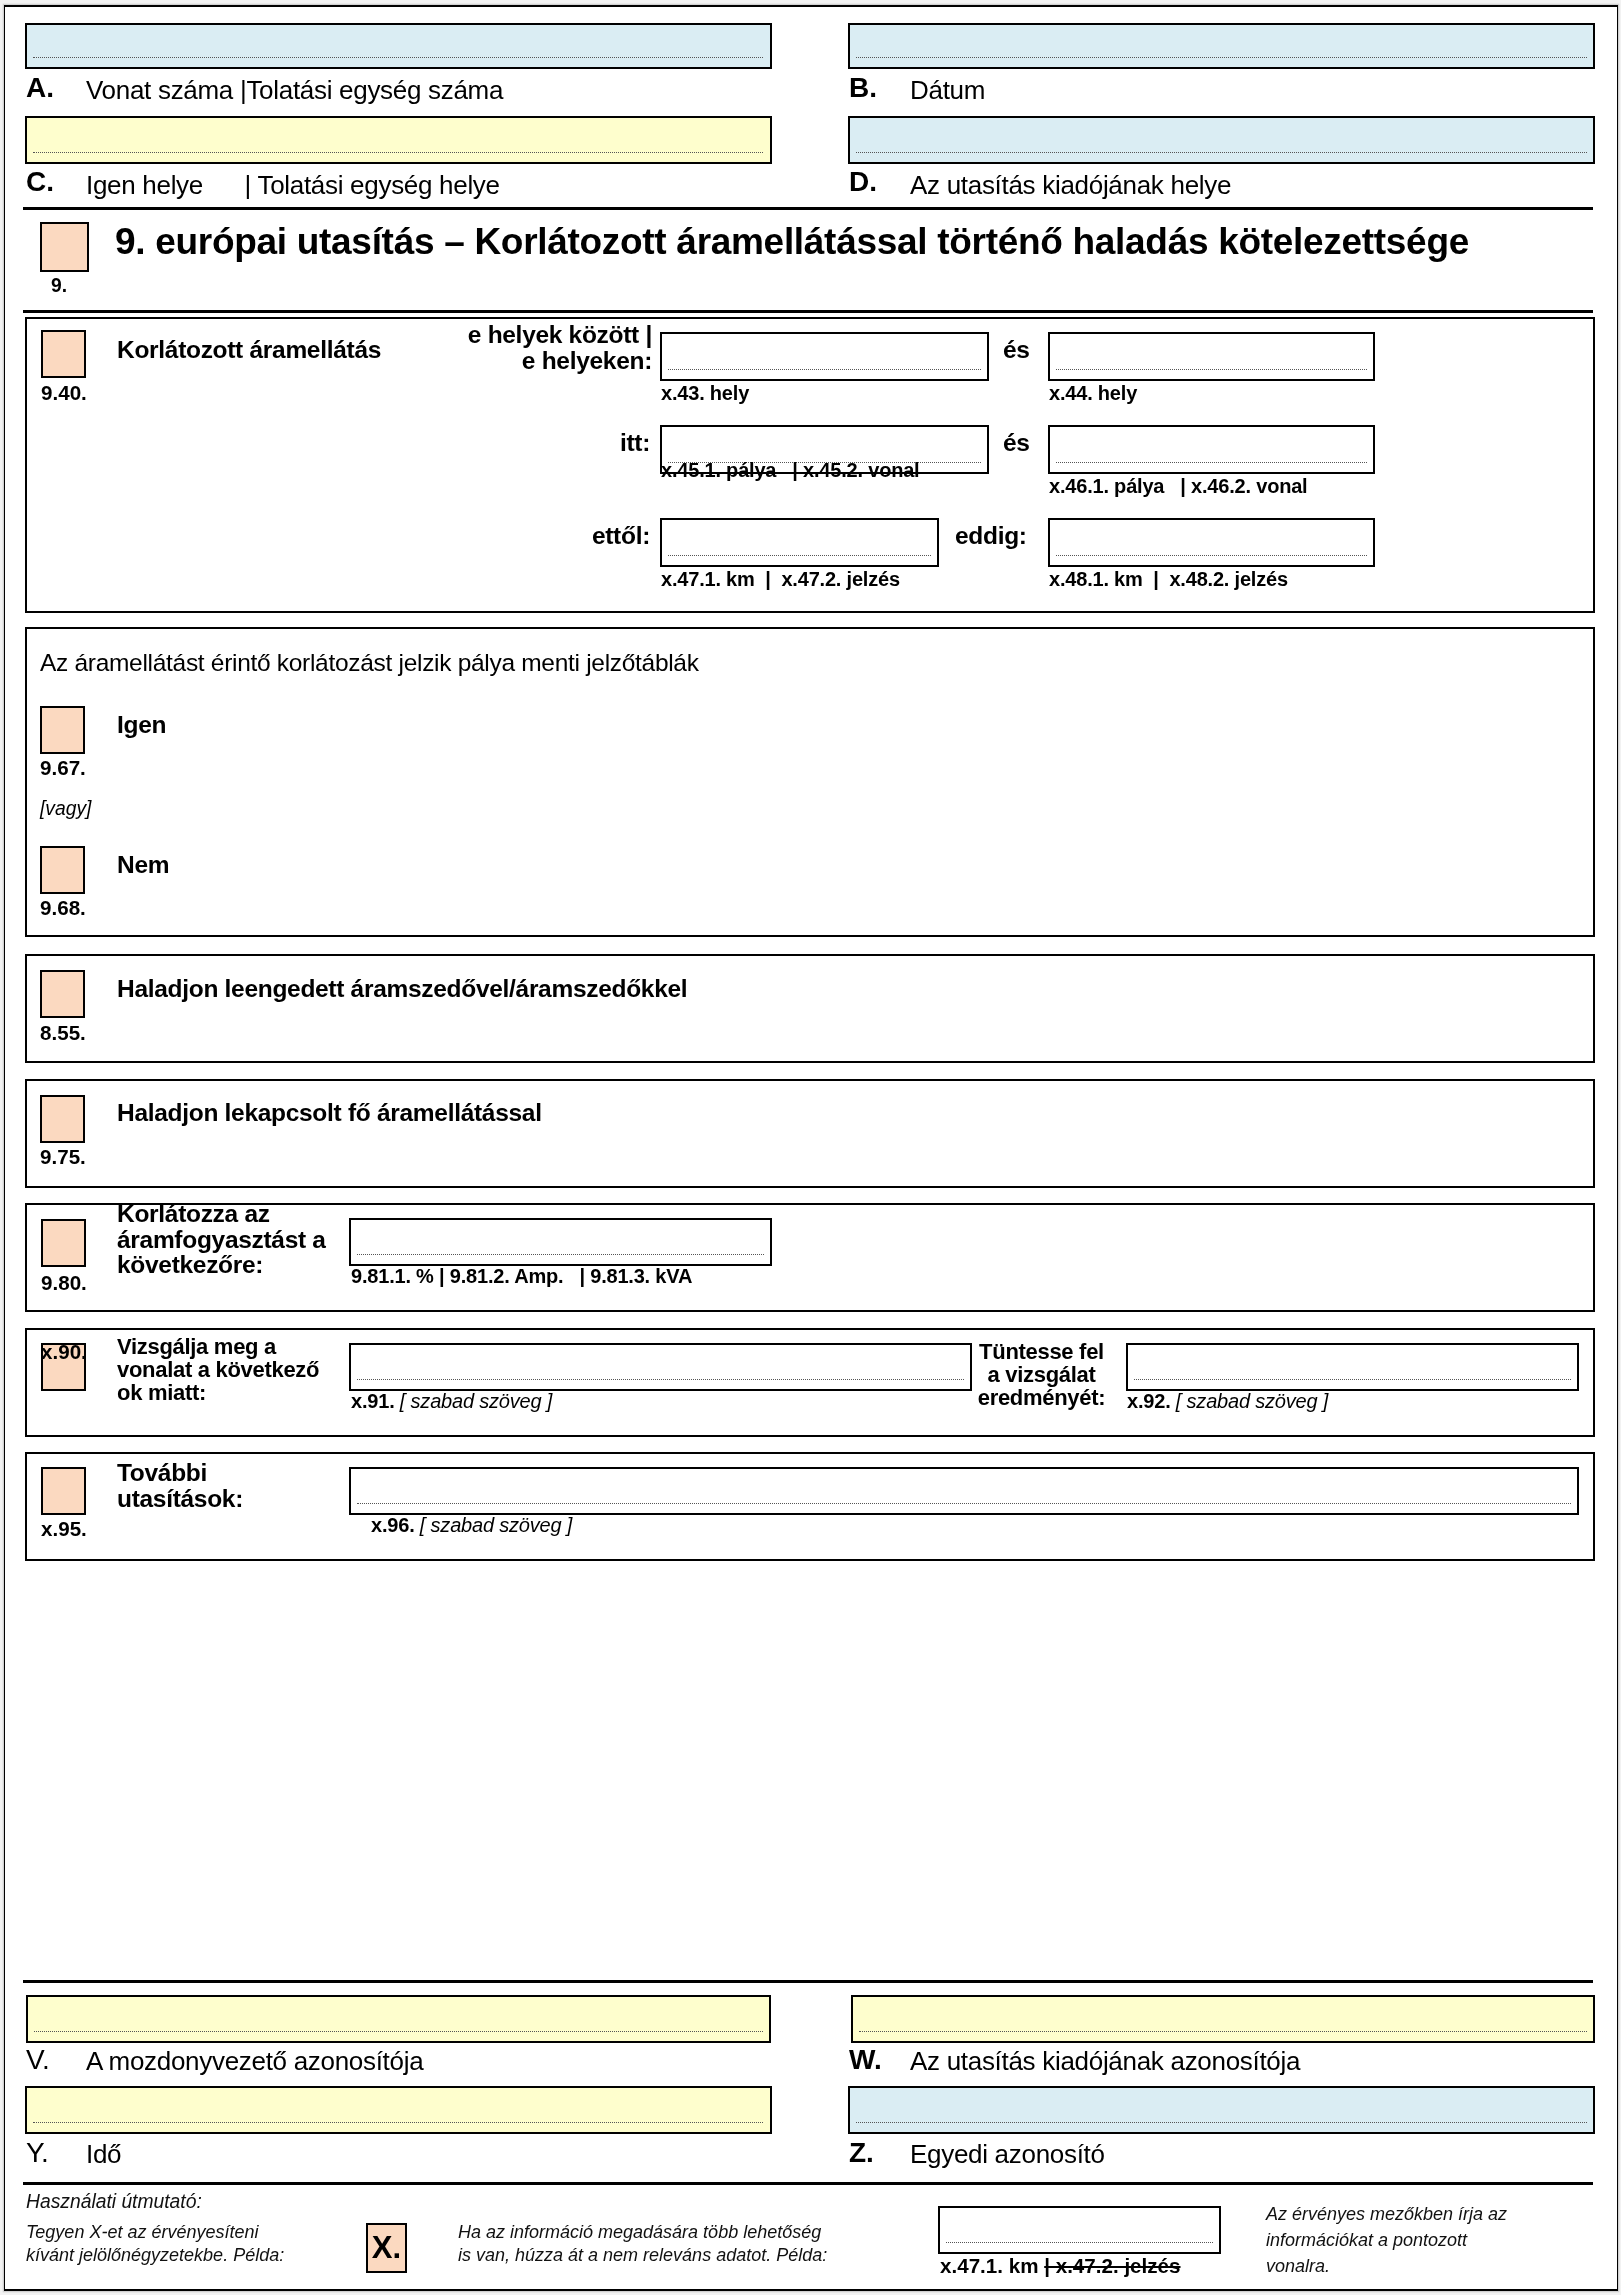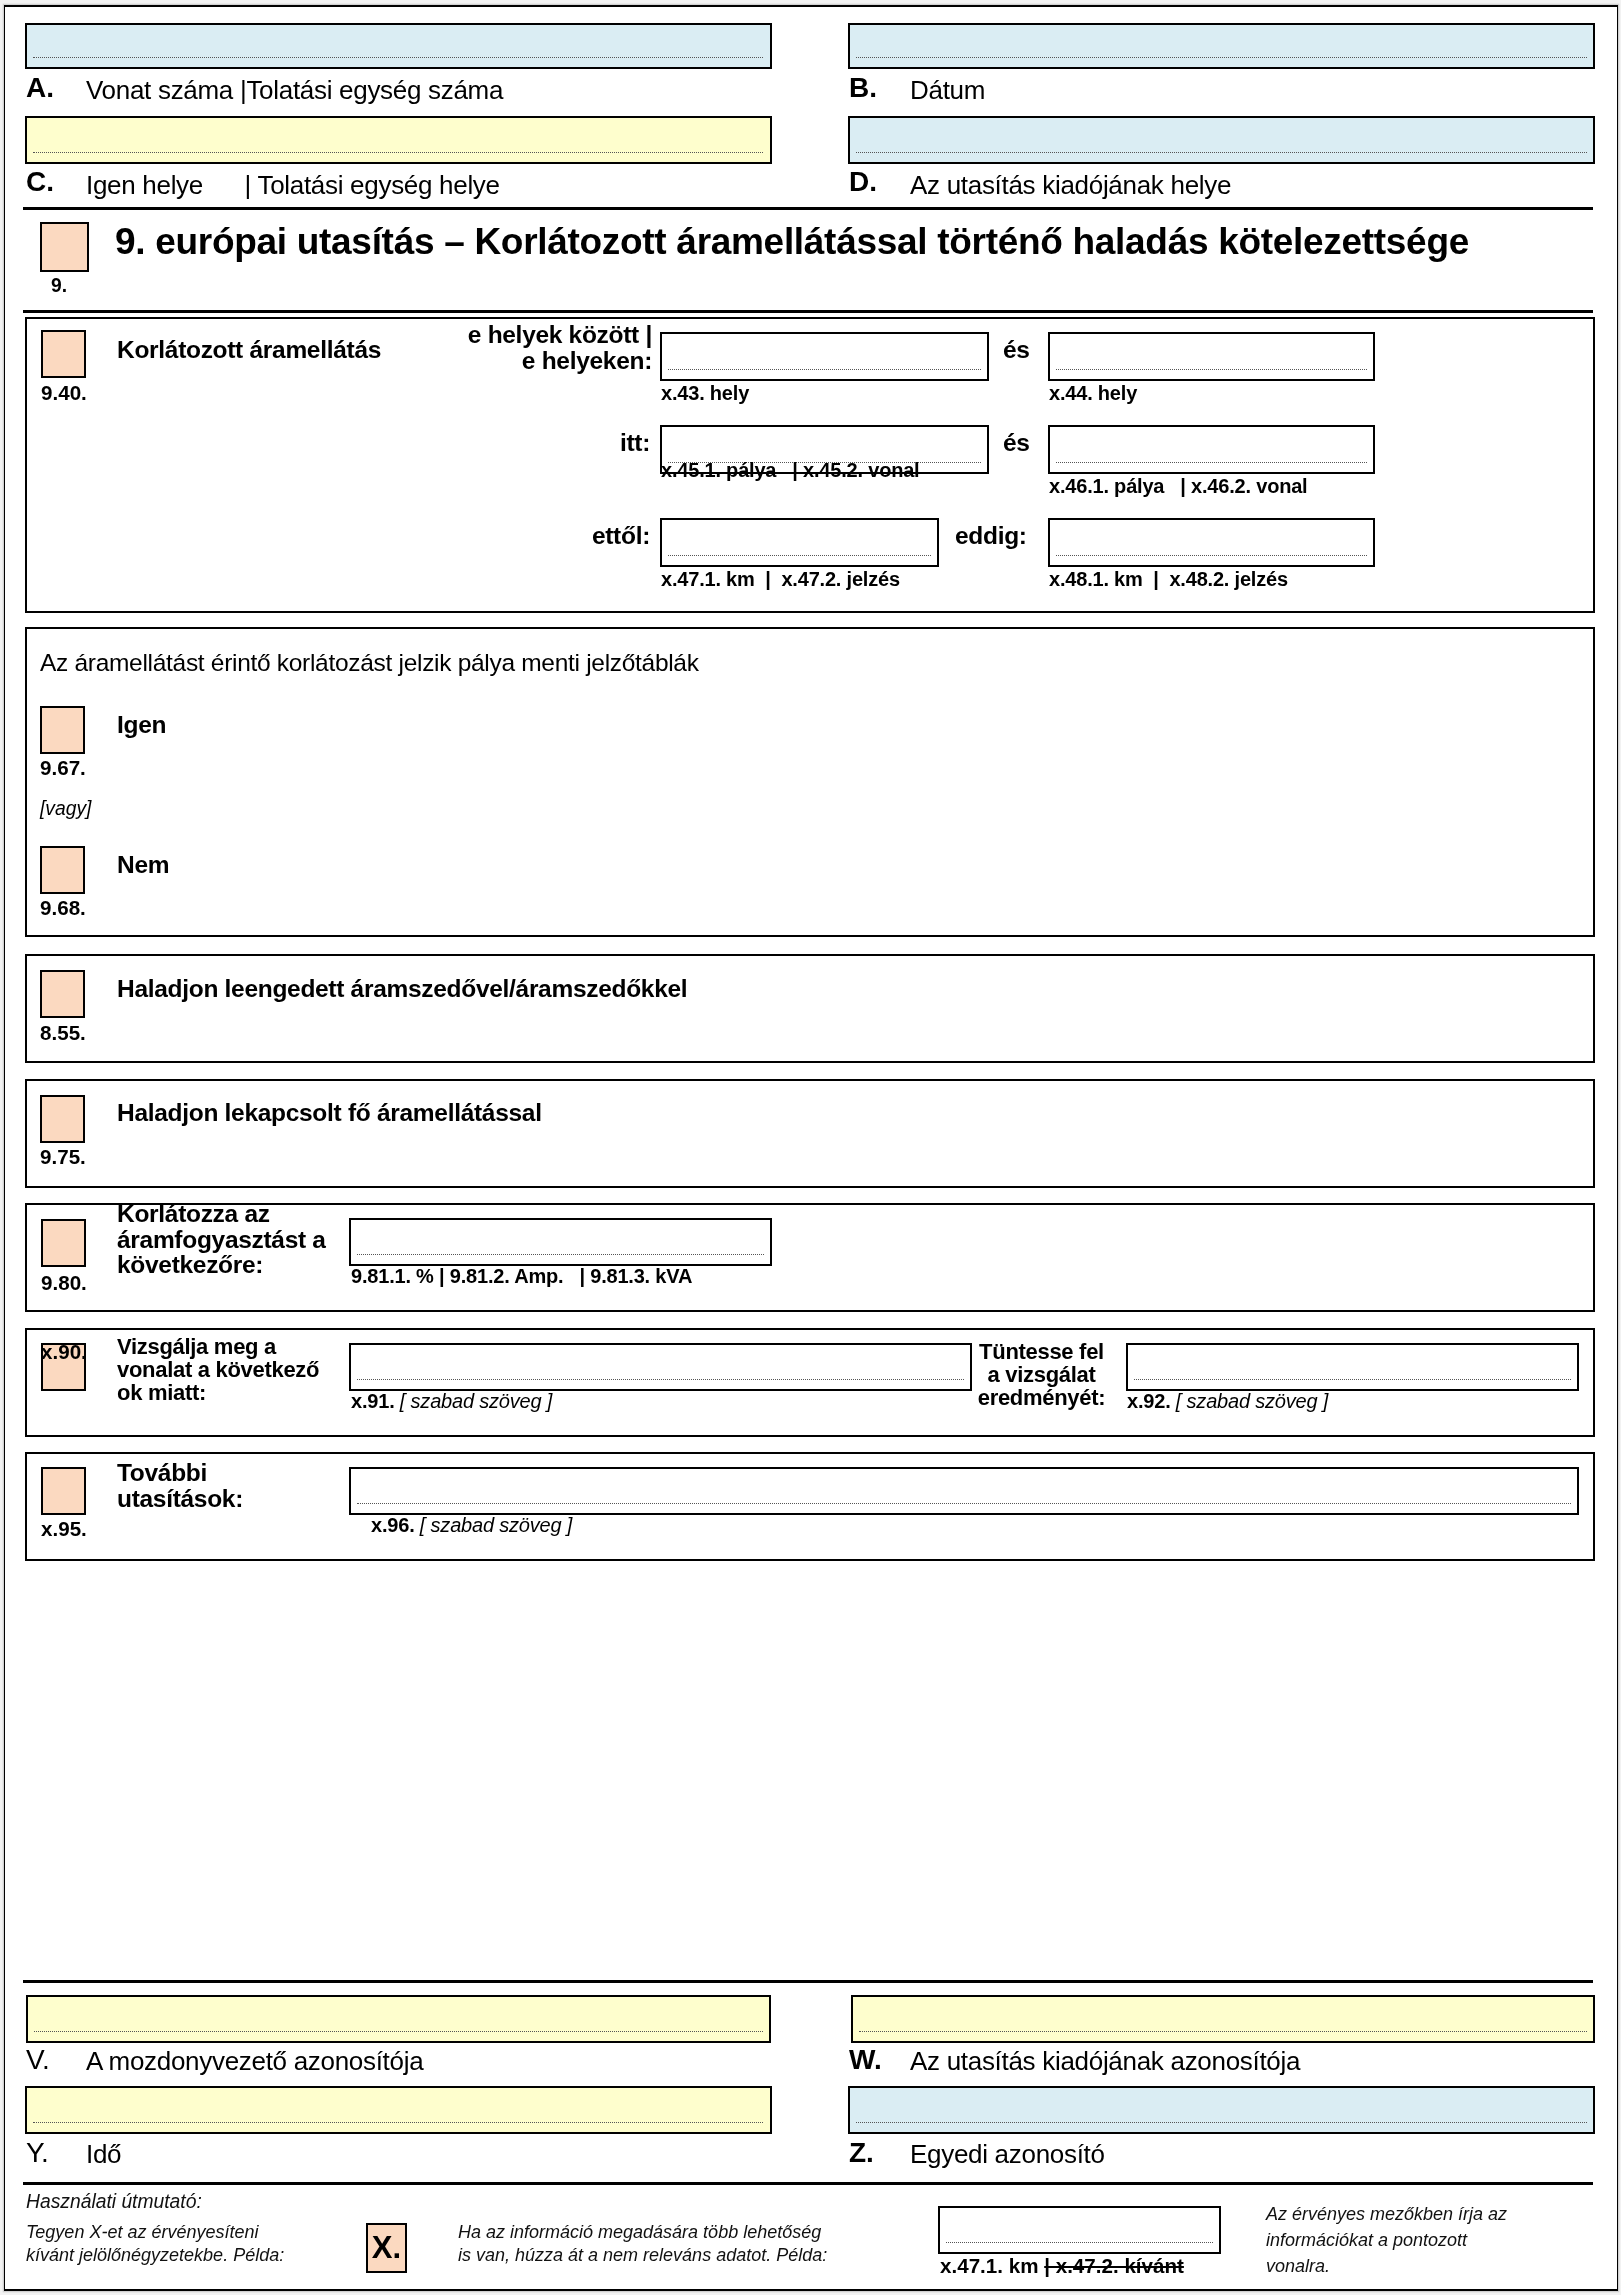--- a/index.html
+++ b/index.html
@@ -204,18 +204,18 @@
 <span class="small-it" style="left:26px;top:2221px;white-space:pre;">Tegyen X-et az érvényesíteni
 kívánt jelölőnégyzetekbe. Példa:</span>
 <div class="abs" style="left:366px;top:2223px;width:41px;height:50px;background:#fbd9c0;border:2.6px solid #000;font-weight:bold;font-size:31px;line-height:45px;text-align:center;">X.</div>
 <span class="small-it" style="left:458px;top:2221px;white-space:pre;">Ha az információ megadására több lehetőség
 is van, húzza át a nem releváns adatot. Példa:</span>
 <div class="field" style="left:938px;top:2206px;width:283px;height:48px;">
     <div class="dots" style="bottom:9px;"></div>
   </div>
 <span class="abs" style="left:940px;top:2254px;font-size:20.6px;font-weight:bold;white-space:nowrap;">
   <span>x.47.1. km</span>
-  <span style="text-decoration:line-through;text-decoration-thickness:1.9px;">| x.47.2. kívánt</span>
+  <span style="text-decoration:line-through;text-decoration-thickness:1.9px;">| x.47.2. jelzés</span>
 </span>
 <span class="small-it" style="left:1266px;top:2201px;white-space:pre;line-height:1.45;">Az érvényes mezőkben írja az
 információkat a pontozott
 vonalra.</span>
 
 
 </body></html>

